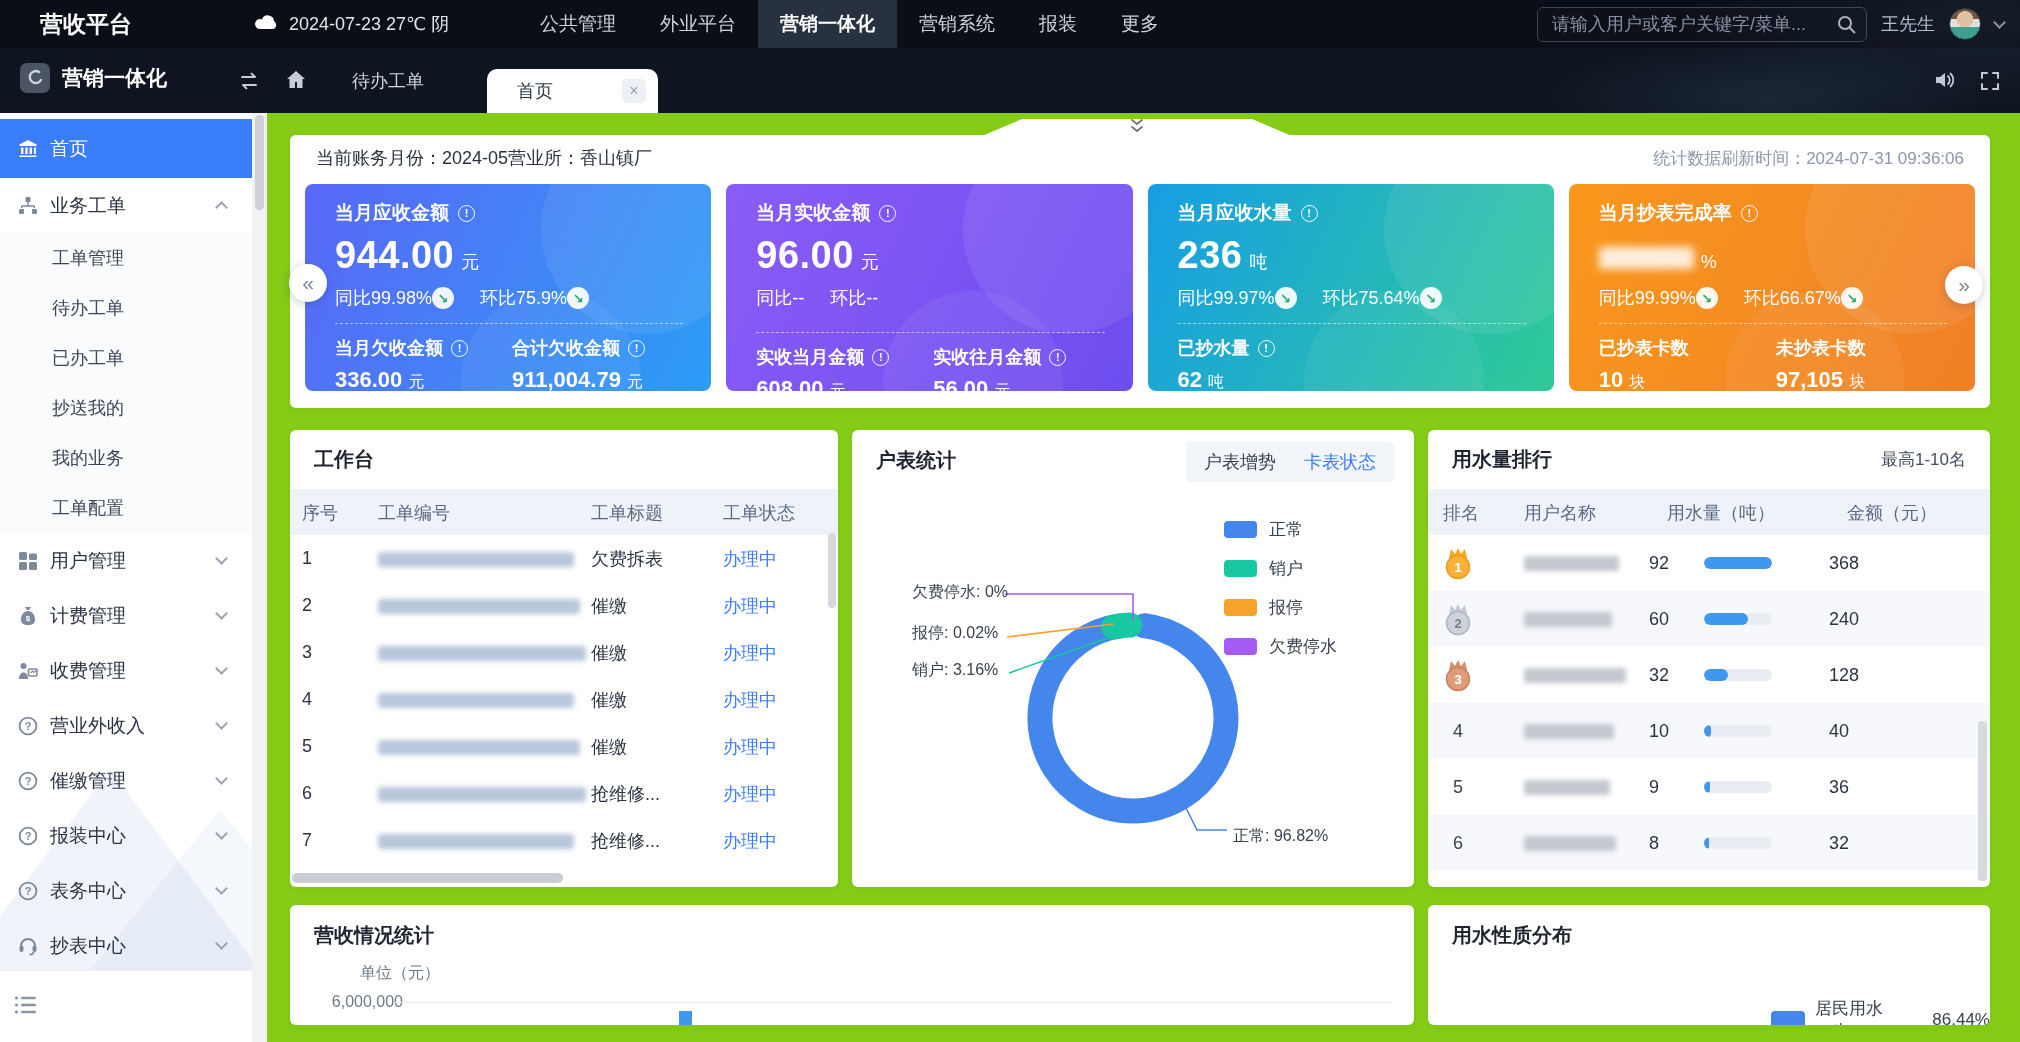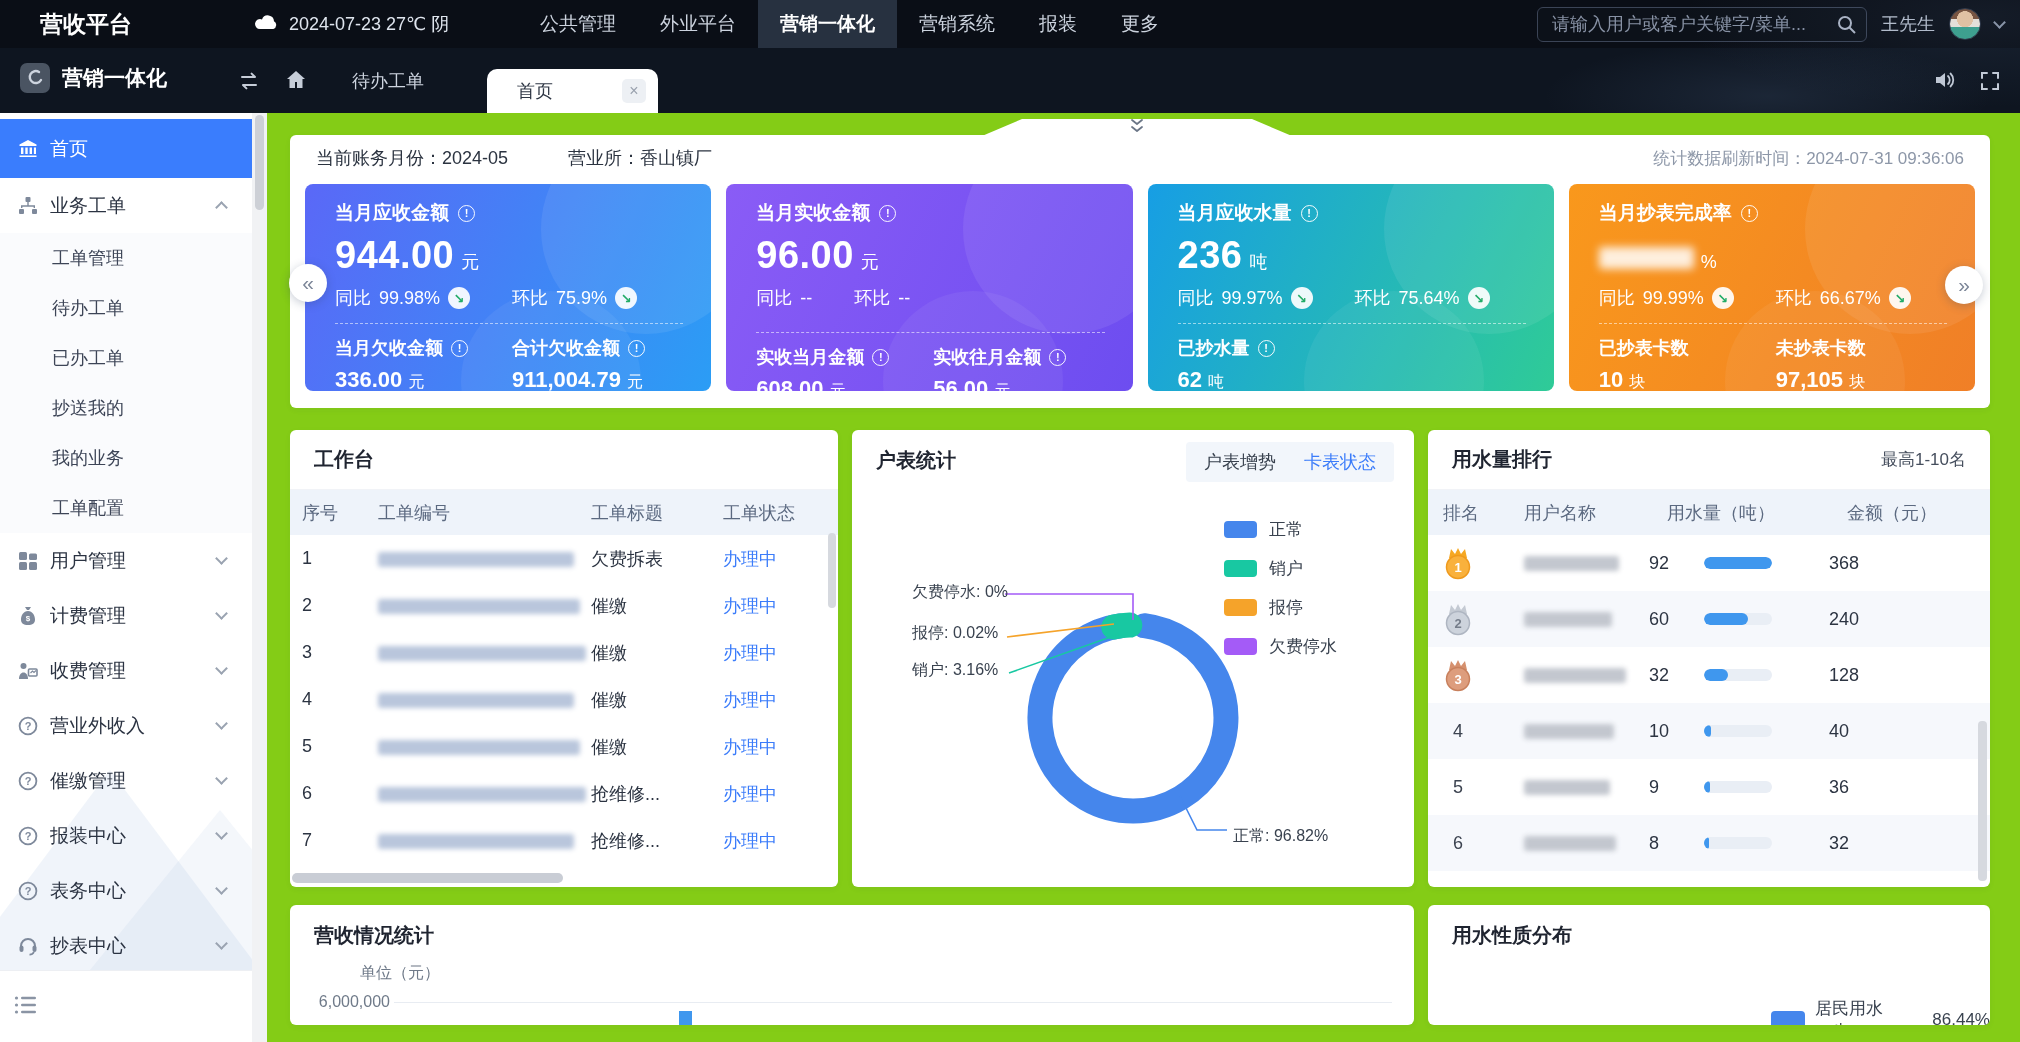--- a/index.html
+++ b/index.html
@@ -68,34 +68,34 @@
   .panel { position:absolute; background:#fff; border-radius:6px; box-shadow:0 2px 6px rgba(40,60,90,.05); overflow:hidden; }
   .p-title { height:60px; display:flex; align-items:center; padding:0 24px; font-size:20px; font-weight:bold; color:#1f2430; }
   .p-title.b { border-bottom:1px solid #f1f3f7; }
   .p-sub { margin-left:auto; font-size:17px; font-weight:normal; color:#454e5d; }
 
   .notch { position:absolute; left:715px; top:6px; width:310px; height:17px; background:#fff; z-index:4;
     clip-path:polygon(0 100%, 40px 0, calc(100% - 40px) 0, 100% 100%); display:flex; justify-content:center; }
 
   .overview-card { left:23px; top:22px; width:1700px; height:273px; }
   .ov-header { height:46px; display:flex; align-items:center; padding:0 26px; font-size:18px; color:#2b3340; }
-  .ov-office { margin-left:60px; }
+  .ov-office { }
   .ov-right { margin-left:auto; color:#8d97a8; font-size:17px; }
 
   .kpi-row { display:flex; gap:15px; padding:3px 15px 0 15px; }
   .kpi { flex:1; height:207px; border-radius:8px; position:relative; color:#fff; padding:16px 0 4px 30px; overflow:hidden; }
   .kpi::before { content:""; position:absolute; right:-40px; top:-60px; width:210px; height:210px; border-radius:50%; background:rgba(255,255,255,.08); }
   .kpi::after  { content:""; position:absolute; right:70px; bottom:-80px; width:180px; height:180px; border-radius:50%; background:rgba(255,255,255,.06); }
   .kpi > div { position:relative; z-index:1; }
   .kpi-title { font-size:19px; font-weight:600; display:flex; gap:9px; align-items:center; }
   .info { width:17px; height:17px; border:1.5px solid rgba(255,255,255,.95); border-radius:50%; font-size:11px; line-height:14px;
     text-align:center; font-weight:bold; flex:none; display:inline-block; }
   .kpi-value { margin-top:8px; font-size:38px; font-weight:bold; letter-spacing:.5px; }
   .kpi-unit { font-size:18px; font-weight:normal; margin-left:7px; }
-  .kpi-cmp { margin-top:9px; font-size:18px; display:flex; align-items:center; gap:8px; }
+  .kpi-cmp { margin-top:9px; font-size:18px; display:flex; align-items:center; }
   .cmp-sp { width:26px; }
   .tbadge { width:22px; height:22px; border-radius:50%; background:rgba(255,255,255,.92); color:#22ab67; font-size:13px;
     display:inline-flex; align-items:center; justify-content:center; font-weight:bold; }
   .kpi-divider { border-top:1.5px dashed rgba(255,255,255,.55); margin:13px 28px 0 0; }
   .kpi-sub { display:flex; margin-top:12px; }
   .sub-col { min-width:177px; }
   .sub-label { font-size:18px; font-weight:600; display:flex; gap:8px; align-items:center; }
   .sub-val { margin-top:7px; font-size:22px; font-weight:600; }
   .sub-unit { font-size:16px; font-weight:normal; }
   .redact { display:inline-block; height:15px; border-radius:3px; background:#c3c7cf; filter:blur(2.5px); vertical-align:middle; }
@@ -139,21 +139,21 @@
   .rk-name { width:125px; }
   .rk-usage { width:55px; }
   .rk-barwrap { width:80px; margin-right:45px; }
   .bar-track { display:block; width:68px; height:12px; border-radius:6px; background:#e9eef5; overflow:hidden; }
   .bar-fill { display:block; height:12px; border-radius:6px; }
   .rk-scroll-v { position:absolute; right:3px; top:291px; width:9px; height:160px; border-radius:4px; background:#d6d9df; }
 
   
   .rev { left:23px; top:792px; width:1124px; height:120px; }
   .rev-unit { position:absolute; left:70px; top:58px; color:#6f7a89; font-size:16px; }
-  .rev-tick { position:absolute; left:12px; top:88px; width:88px; text-align:right; color:#6f7a89; font-size:16px; }
+  .rev-tick { position:absolute; left:25px; top:88px; width:88px; text-align:right; color:#6f7a89; font-size:16px; }
   .rev-grid { position:absolute; left:104px; right:22px; top:97px; border-top:1px solid #e8ecf2; }
   .rev-bar { position:absolute; left:389px; top:106px; width:13px; height:14px; background:#3f97ee; }
   .nat { left:1161px; top:792px; width:562px; height:120px; }
   .nt-legend { position:absolute; left:343px; top:92px; display:flex; align-items:center; gap:10px; font-size:17px; color:#39424f; cursor:pointer; }
   .nt-sw { width:34px; height:18px; border-radius:4px; flex:none; }
 </style>
 </head>
 <body>
 
 <header class="topbar">

